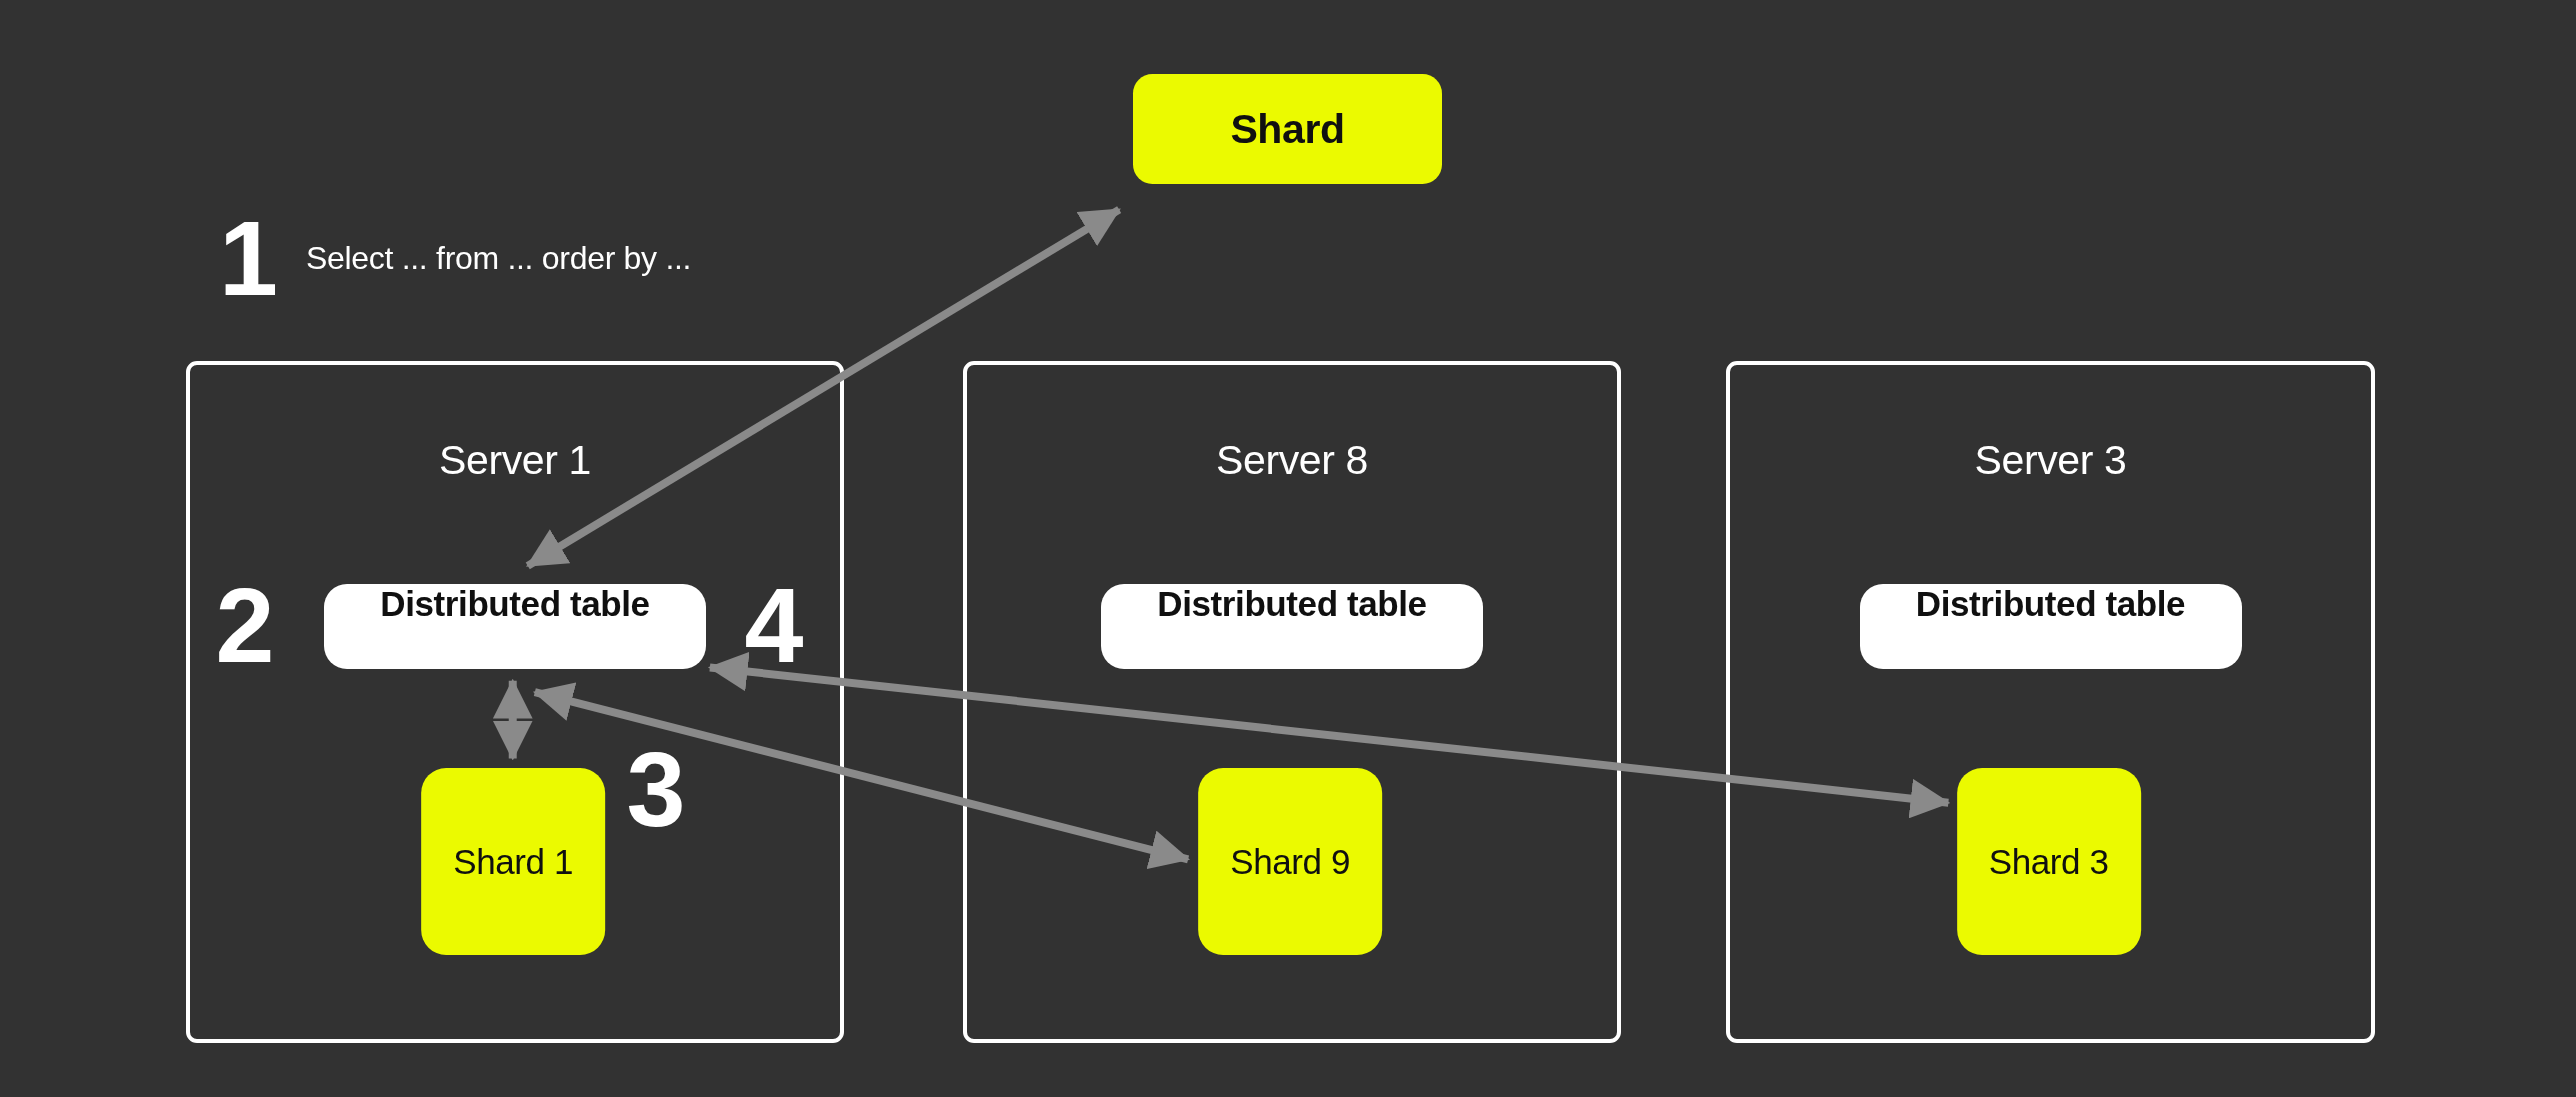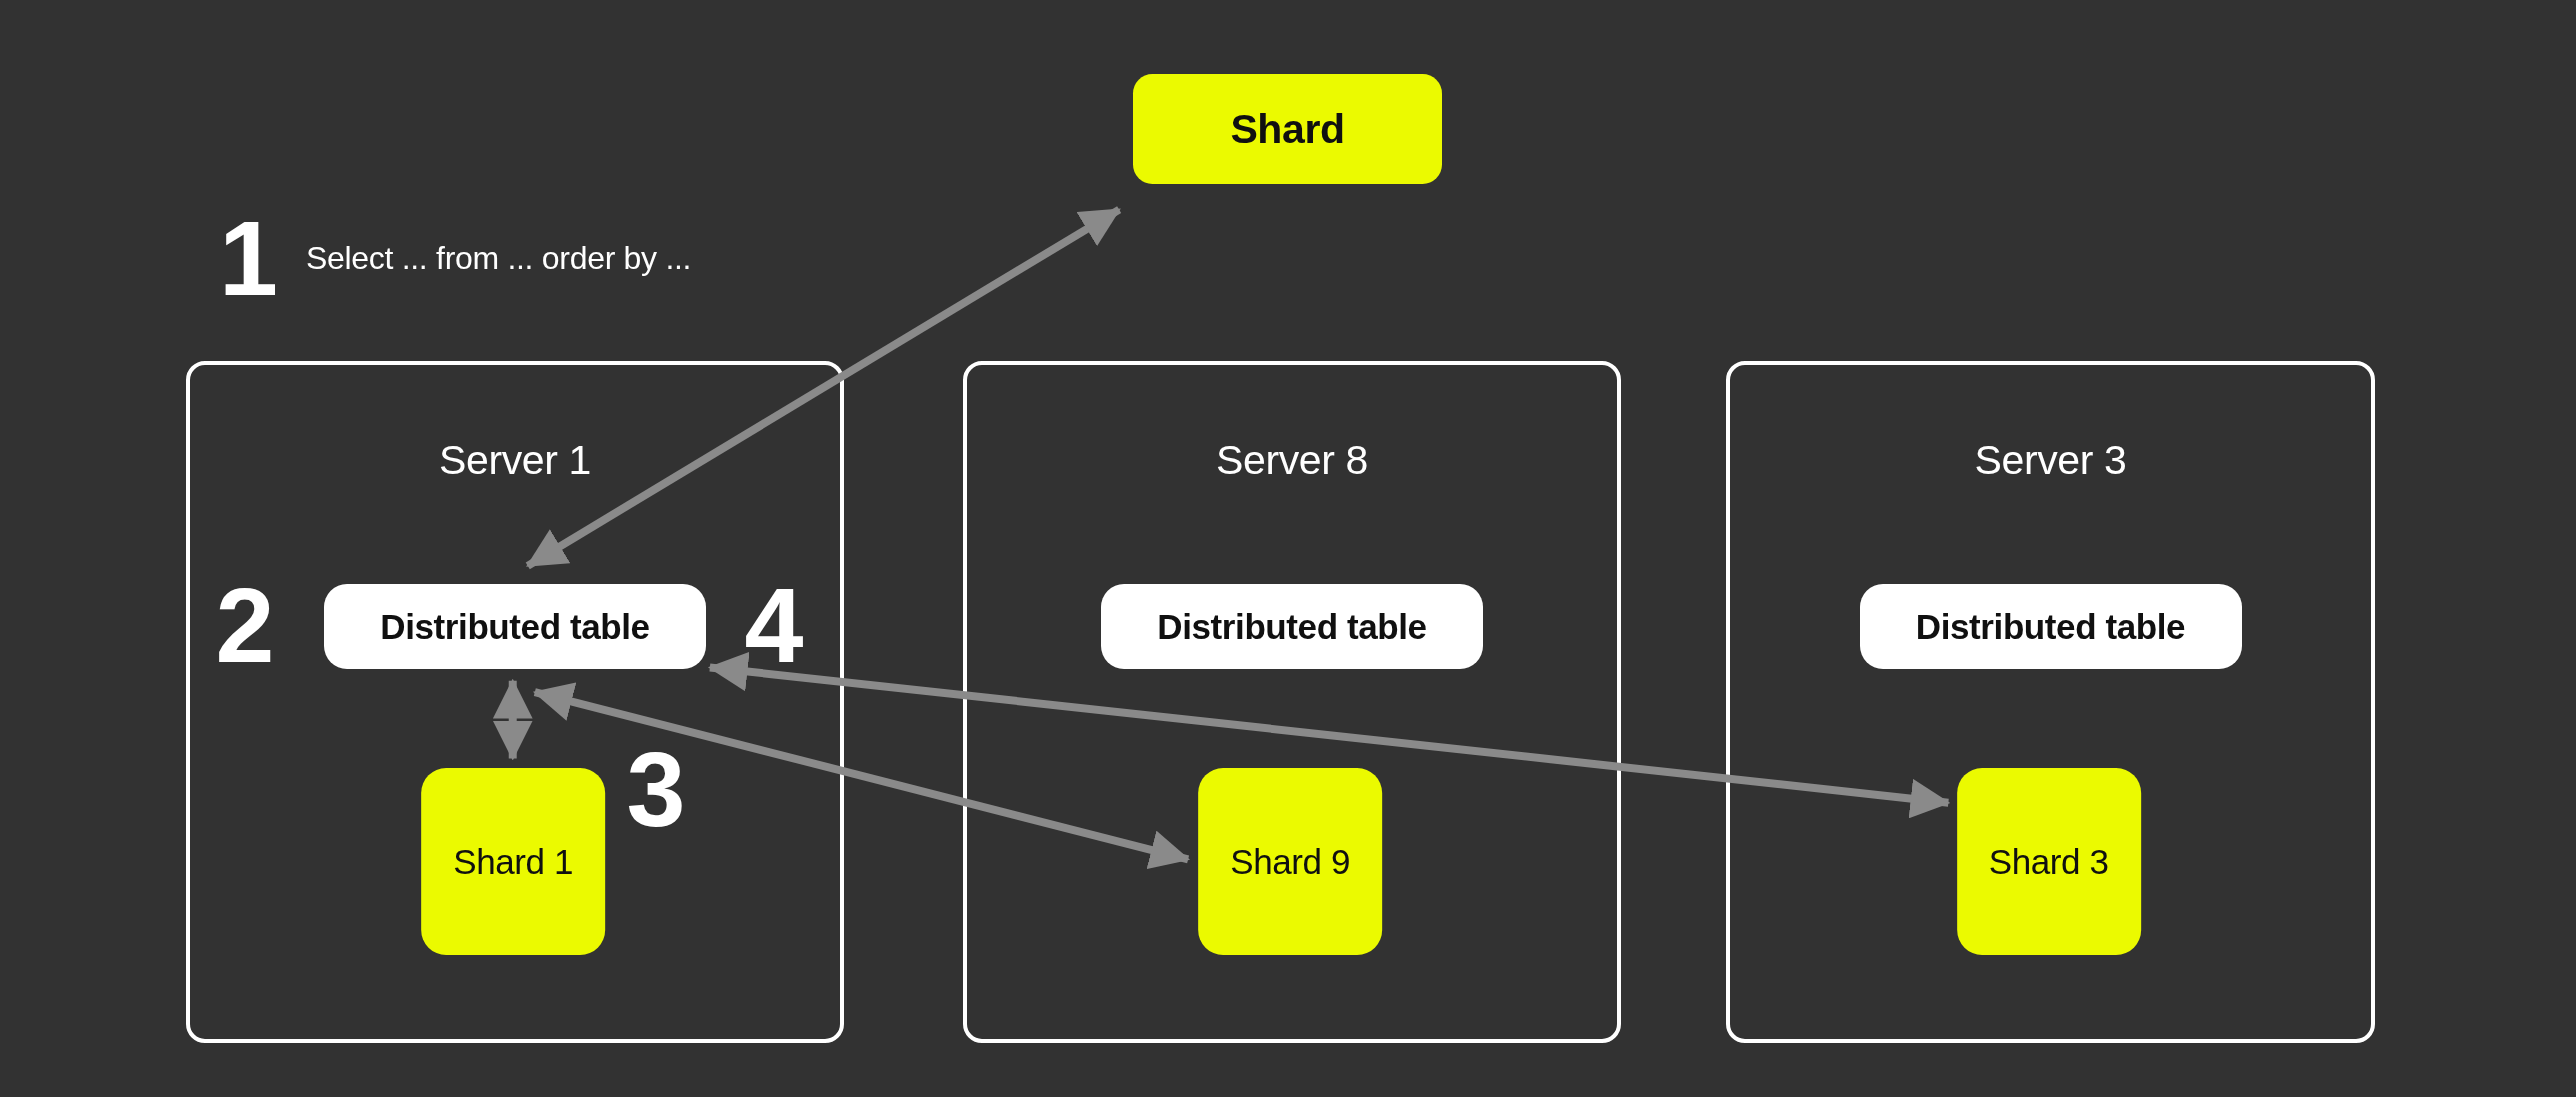--- a/index.html
+++ b/index.html
@@ -56,21 +56,21 @@
     font-size: 32px;
     font-weight: normal;
     letter-spacing: -0.3px;
   }
   .server {
     position: absolute;
     top: 361px;
     height: 682px;
     width: 658px;
     border: 4px solid #FFFFFF;
-    border-radius: 19px;
+    border-radius: 11px;
     box-sizing: border-box;
     z-index: 1;
   }
   .server-1 { left: 186px; }
   .server-2 { left: 963px; }
   .server-3 { left: 1726px; width: 649px; }
   .server-title {
     position: absolute;
     top: 72px;
     left: 0;
@@ -84,21 +84,21 @@
   .table-box {
     position: absolute;
     top: 219px;
     left: 50%;
     transform: translateX(-50%);
     width: 382px;
     height: 85px;
     background: var(--c-node_white, #FFFFFF);
     border-radius: 23px;
     display: flex;
-    align-items: center;
+    align-items: flex-start;
     justify-content: center;
   }
   .table-box .label {
     color: var(--c-text_dark, #101010);
     font-size: 35px;
     font-weight: bold;
     letter-spacing: -0.4px;
   }
   .shard-box {
     position: absolute;

